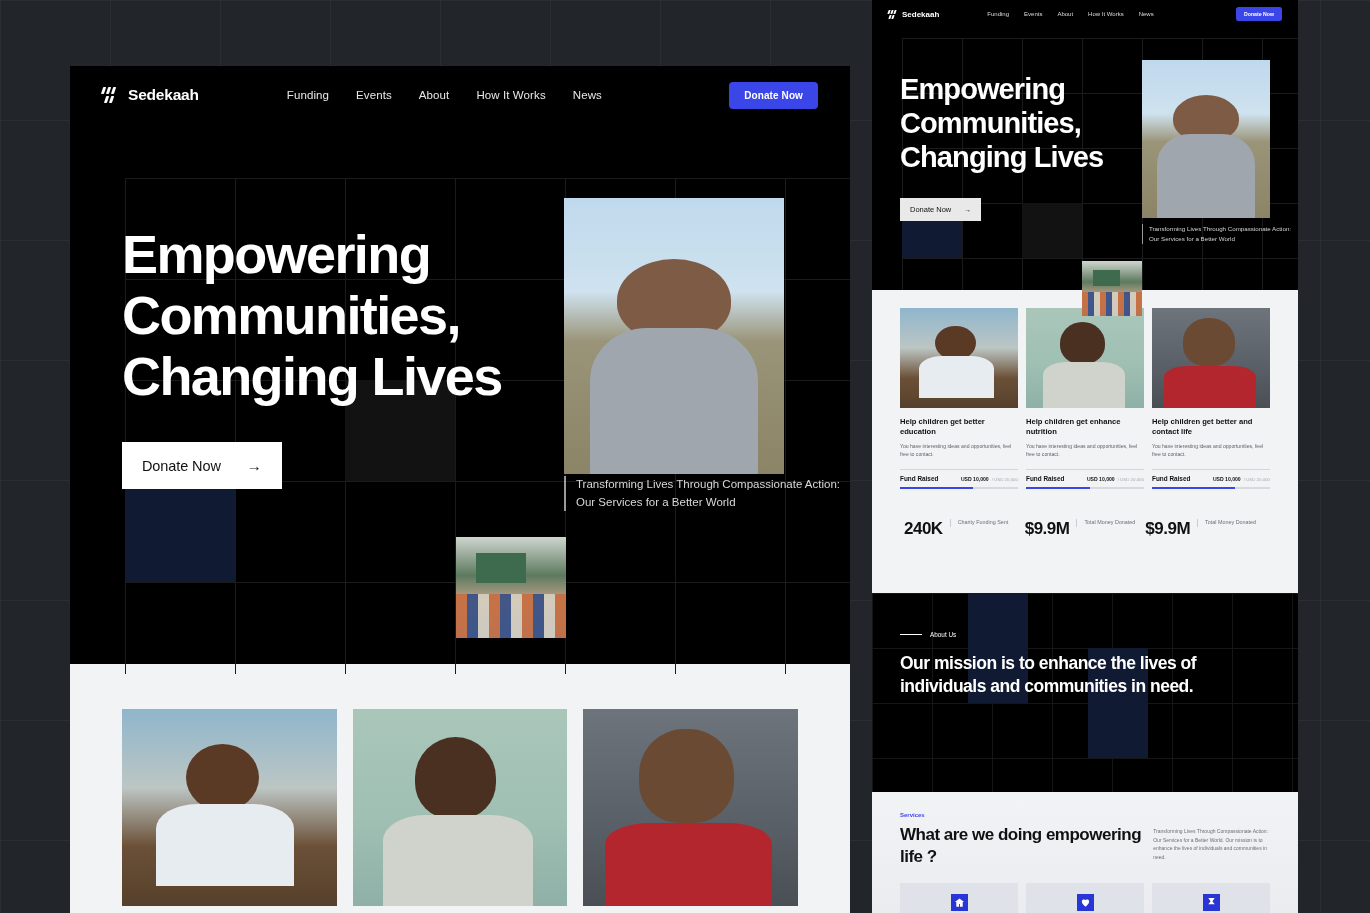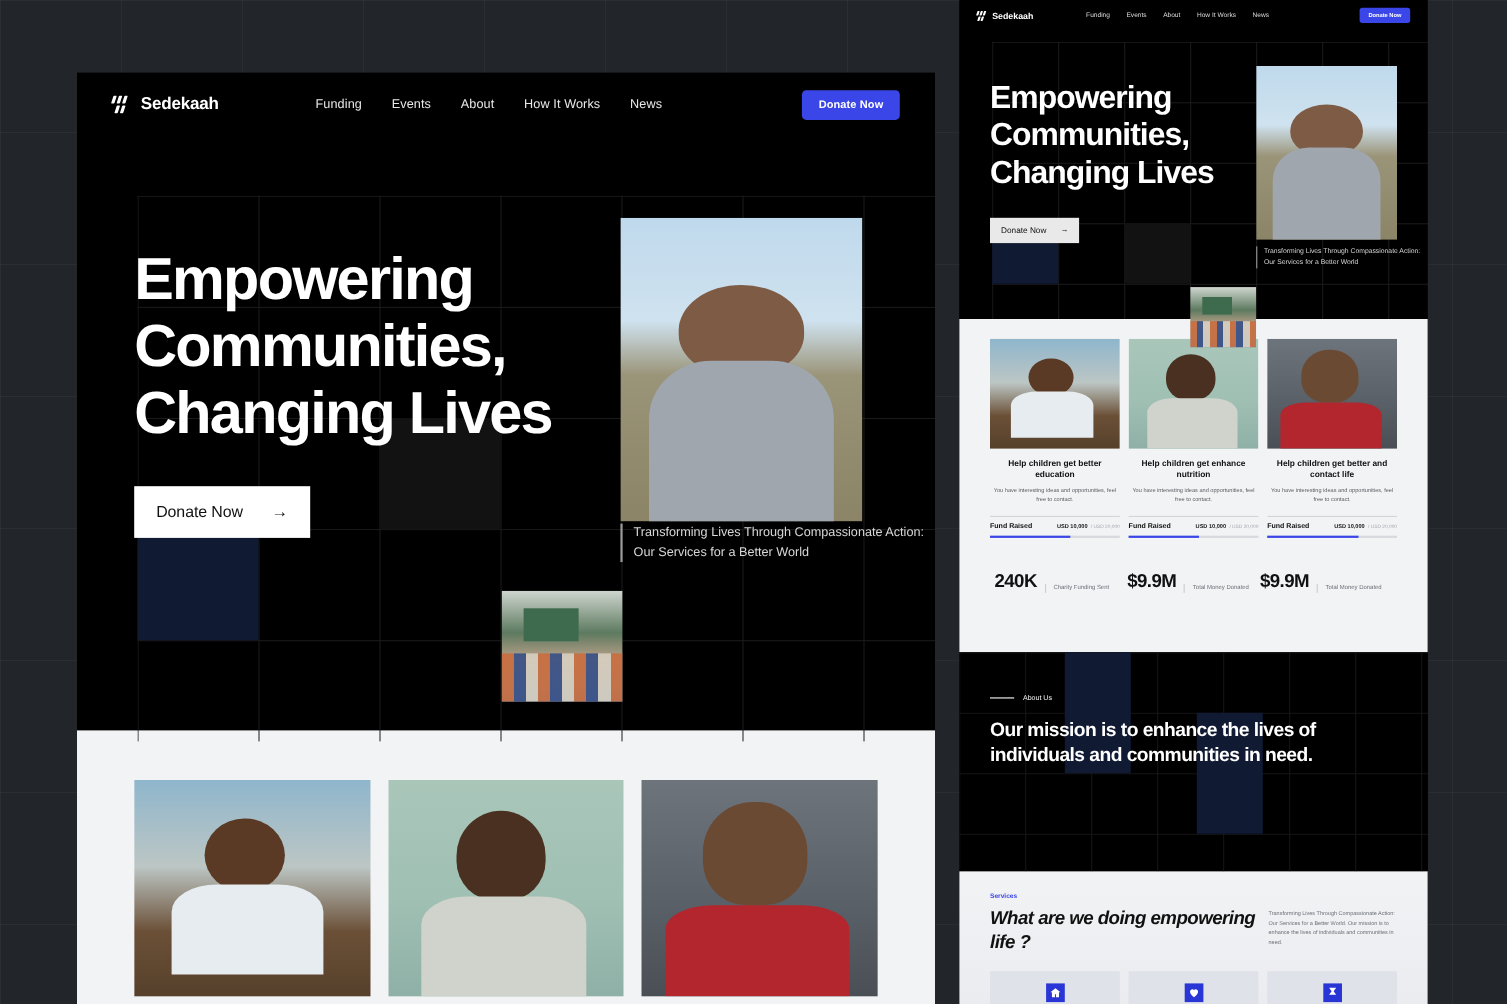--- a/index.html
+++ b/index.html
@@ -128,55 +128,55 @@
   .r-donate-hero span{font-size:7.5px;color:#111;}
   .r-img-main{position:absolute;left:270px;top:32px;width:128px;height:158px;
     overflow:hidden;z-index:3;}
   .r-img-small{position:absolute;left:210px;top:233px;width:60px;height:55px;
     overflow:hidden;z-index:3;}
   .r-tagline{position:absolute;left:270px;top:196px;z-index:3;border-left:1.5px solid #9a9a9a;
     padding-left:6px;color:#d4d4d4;font-size:6.2px;line-height:1.6;}
 
   .r-cards-sec{background:#f2f3f5;padding:18px 28px 0;height:303px;}
   .r-cards{display:flex;gap:8px;}
-  .r-card{flex:1;text-align:center;}
+  .r-card{flex:1;}
   .r-card-img{height:100px;width:100%;overflow:hidden;}
   .r-card-title{margin-top:9px;font-size:7.6px;font-weight:700;color:#111;line-height:1.32;}
   .r-card-desc{margin-top:5px;font-size:5.1px;color:#5c6166;line-height:1.6;}
   .fund-row{margin-top:11px;border-top:1px solid #d2d5da;padding-top:5px;
     display:flex;align-items:baseline;}
   .fund-label{font-size:6.4px;font-weight:700;color:#111;}
   .fund-amt{margin-left:auto;font-size:5.1px;font-weight:700;color:#111;}
   .fund-sub{font-size:4.4px;color:#a3a8ae;margin-left:3px;}
   .fund-bar{margin-top:5px;height:2px;background:#d6d9de;position:relative;}
   .fund-bar i{position:absolute;left:0;top:0;height:100%;background:#3b46e8;}
 
   .stats{display:flex;margin-top:30px;padding:0 4px;}
-  .stat{flex:1;display:flex;align-items:flex-end;gap:7px;}
+  .stat{flex:1;display:flex;align-items:flex-start;gap:7px;}
   .stat-num{font-size:17px;font-weight:700;color:#111;letter-spacing:-.5px;}
   .stat-lbl{font-size:5.4px;color:#6b7077;line-height:1.45;border-left:1px solid #c9ccd1;
     padding-left:7px;}
 
   .about{position:relative;background:#000;height:199px;padding:38px 28px 0;}
   .about-grid{position:absolute;inset:0;
     background-image:linear-gradient(to right,#161616 1px,transparent 1px),
                      linear-gradient(to bottom,#161616 1px,transparent 1px);
     background-size:60px 55px;}
   .about-navy{position:absolute;left:96px;top:0;width:60px;height:110px;background:#101a33;}
   .about-navy2{position:absolute;left:216px;top:55px;width:60px;height:110px;background:#101a33;}
   .about-tag{position:relative;z-index:3;display:flex;align-items:center;gap:8px;}
   .about-dash{width:22px;height:1px;background:#fff;display:block;}
   .about-tag span{color:#fff;font-size:6.4px;}
   .about-h{position:relative;z-index:3;margin-top:14px;color:#fff;font-weight:700;
     font-size:17.5px;line-height:1.3;letter-spacing:-.5px;}
 
   .services{background:linear-gradient(180deg,#f2f3f5,#e9ebef);height:135px;padding:20px 28px 0;}
   .svc-tag{color:#3b46e8;font-size:6px;font-weight:700;}
   .svc-row{display:flex;margin-top:6px;}
-  .svc-h{font-size:17px;font-weight:700;color:#111;line-height:1.32;letter-spacing:-.5px;font-style:italic;}
+  .svc-h{font-size:17px;font-weight:700;color:#111;line-height:1.32;letter-spacing:-.5px;}
   .svc-desc{margin-left:auto;width:130px;font-size:5px;color:#6b7077;line-height:1.7;margin-top:3px;}
   .svc-tiles{display:flex;gap:8px;margin-top:14px;}
   .svc-tile{flex:1;height:40px;background:#dfe2e9;display:flex;align-items:center;
     justify-content:center;}
   .svc-ico{width:17px;height:17px;background:#2a35d6;display:flex;align-items:center;
     justify-content:center;}
   .svc-ico svg{width:11px;height:11px;fill:#fff;}
 </style>
 </head>
 <body>

